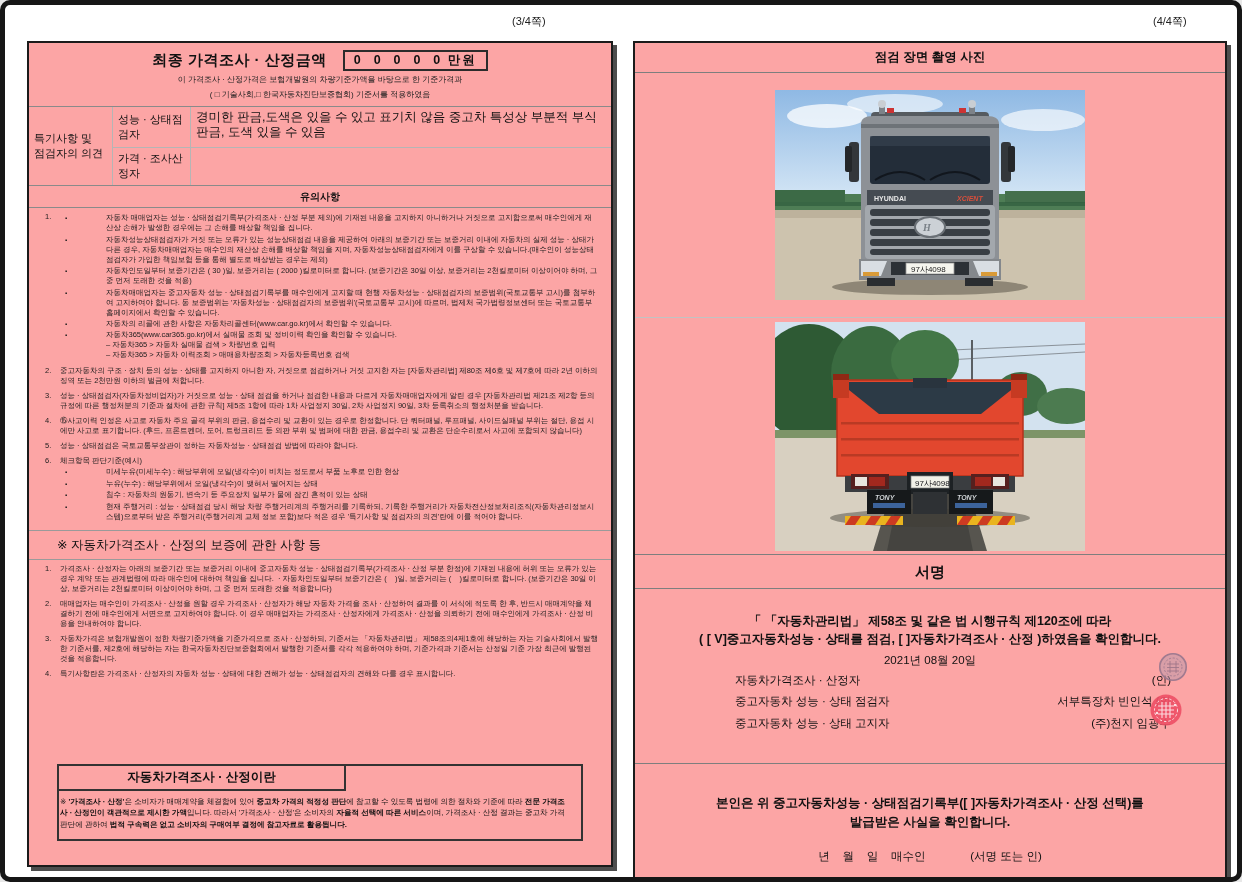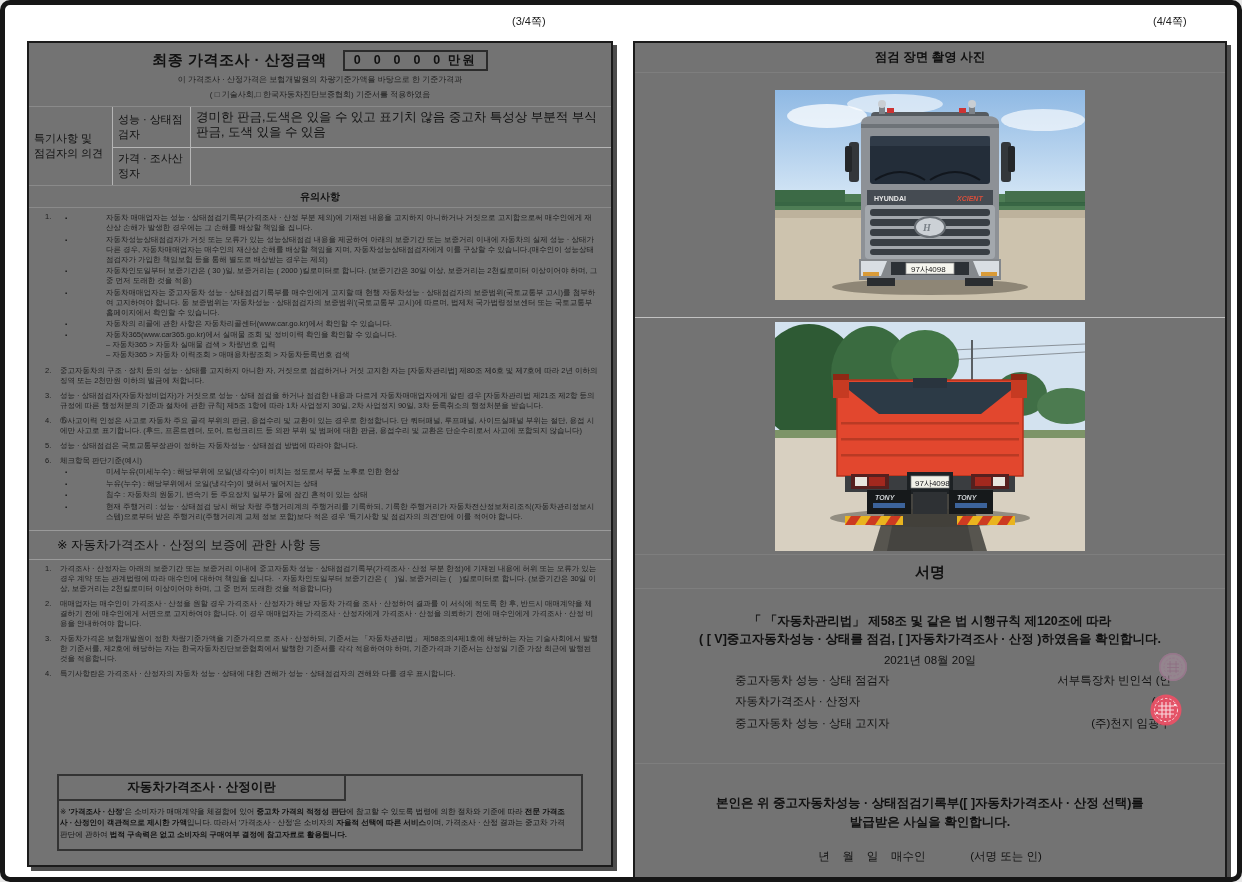--- a/index.html
+++ b/index.html
@@ -3,21 +3,21 @@
 <meta charset="utf-8">
 <style>
   html,body{margin:0;padding:0;background:#e8e8e8;}
   .frame{position:relative;width:1242px;height:882px;background:#ffffff;border:5px solid #161616;
     border-radius:10px;box-sizing:border-box;overflow:hidden;
     font-family:"Liberation Sans","DejaVu Sans",sans-serif;color:#111;}
   .page-label{position:absolute;font-size:11px;color:#222;}
   #label-left{top:9px;left:507px;}
   #label-right{top:9px;left:1148px;}
 
-  .page{position:absolute;top:36px;background:#737373;border:2px solid #1b1b1b;
+  .page{position:absolute;top:36px;background:#fca5a5;border:2px solid #1b1b1b;
     box-shadow:4px 4px 0 #4d4d4d;box-sizing:border-box;overflow:hidden;}
   #page-left{left:22px;width:586px;height:826px;display:flex;flex-direction:column;}
   #page-right{left:628px;width:594px;height:850px;}
 
   
   .lp-sec1{border-bottom:1px solid #8a8a8a;text-align:center;padding:7px 0 4px 0;}
   .lp-title-row{display:flex;justify-content:center;align-items:center;gap:16px;}
   .lp-title{font-weight:bold;font-size:15px;letter-spacing:0.5px;}
   .amount-box{border:2px solid #2b2b2b;padding:0 9px;font-size:12.5px;font-weight:bold;
     letter-spacing:2px;white-space:pre;line-height:17px;}
@@ -39,21 +39,21 @@
   .sec-title.second{border-top:1px solid #9a9a9a;margin-top:2px;}
 
   .n-list{padding:4px 12px 1px 16px;font-size:7.5px;line-height:1.33;color:#1c1c1c;}
   .n-item{display:grid;grid-template-columns:15px 1fr;margin-bottom:4px;}
   .n-num{text-align:left;}
   .n-text{white-space:pre-wrap;margin-bottom:1px;}
   .n-bullet{display:grid;grid-template-columns:9px 1fr;margin:1.5px 0 1.5px 5px;}
   .n-dot{font-size:6px;line-height:10px;}
   .n-btext{white-space:pre-wrap;margin-left:32px;}
 
-  .bottom-box{margin:6px 28px 14px 28px;border:2px solid #333;margin-top:auto;}
+  .bottom-box{margin:6px 28px 24px 28px;border:2px solid #333;margin-top:auto;}
   .bb-title{width:55%;border-right:2px solid #333;border-bottom:2px solid #333;
     text-align:center;font-weight:bold;font-size:12.5px;padding:3px 0;box-sizing:border-box;}
   .bb-text{padding:5px 9px 8px 1px;font-size:7.6px;line-height:1.55;}
 
   
   .rp-header{height:29px;border-bottom:1px solid #7e7e7e;text-align:center;font-weight:bold;
     font-size:12.5px;line-height:29px;}
   .photo-wrap{display:flex;justify-content:center;align-items:center;}
   #photo-wrap-1{height:244px;border-bottom:1px solid #c2c2c2;}
   #photo-wrap-2{height:236px;border-bottom:1px solid #7e7e7e;}
@@ -361,26 +361,26 @@
     </div>
 
     <div class="sig-band">서명</div>
 
     <div class="sig-content">
       <div class="sig-statement">「 「자동차관리법」 제58조 및 같은 법 시행규칙 제120조에 따라</div>
       <div class="sig-statement">( [ V]중고자동차성능 · 상태를 점검, [  ]자동차가격조사 · 산정 )하였음을 확인합니다.</div>
       <div class="sig-date">2021년 08월 20일</div>
       <div class="sig-rows">
           <div class="sig-row">
+            <div class="sig-role">자동차가격조사 · 산정자</div>
+            <div class="sig-name">(인)</div>
+          </div>
+          <div class="sig-row">
             <div class="sig-role">중고자동차 성능 · 상태 점검자</div>
             <div class="sig-name">서부특장차 빈인석 (인</div>
-          </div>
-          <div class="sig-row">
-            <div class="sig-role">자동차가격조사 · 산정자</div>
-            <div class="sig-name">(인)</div>
           </div>
           <div class="sig-row">
             <div class="sig-role">중고자동차 성능 · 상태 고지자</div>
             <div class="sig-name">(주)천지 임광수</div>
           </div>
         </div>
 
       <span class="seal" id="seal-gray">
         <svg width="32" height="32" viewBox="0 0 32 32">
           <circle cx="16" cy="16" r="14" fill="#b597a9" opacity="0.5"></circle>

